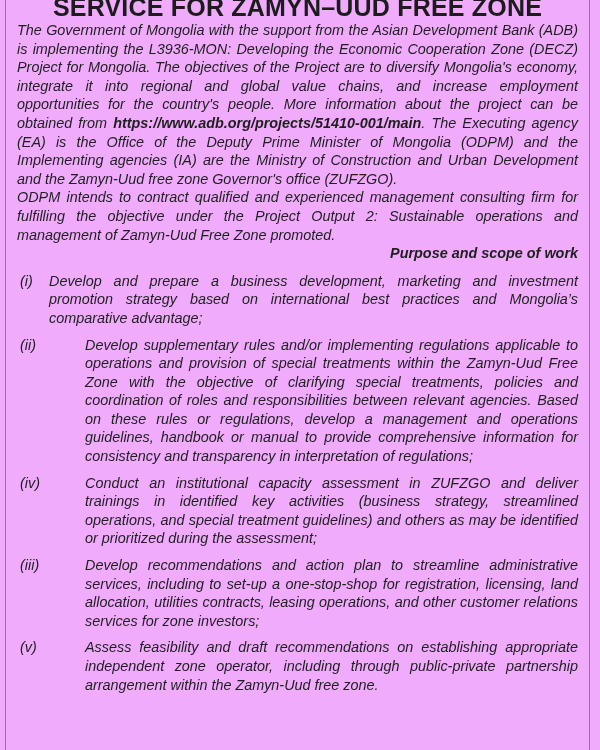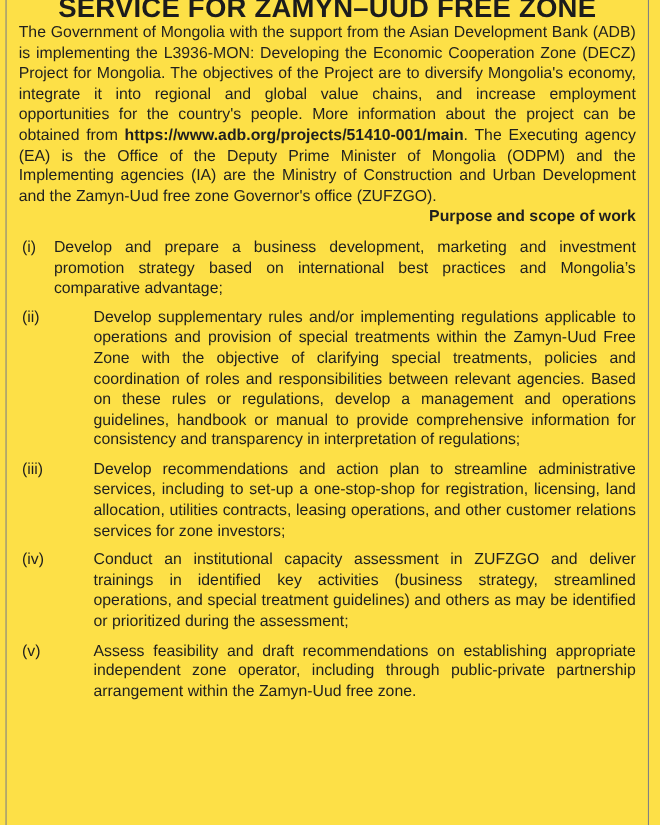--- a/index.html
+++ b/index.html
@@ -8,21 +8,21 @@
     width: 600px;
     height: 750px;
     overflow: hidden;
     background: #ffffff;
     font-family: "Liberation Sans", "DejaVu Sans", sans-serif;
   }
   .page {
     position: relative;
     width: 600px;
     height: 750px;
-    background: #fde047;
+    background: #f0abfc;
     color: #1f1f1f;
   }
   .doc-frame {
     position: absolute;
     left: 5px;
     top: -24px;
     width: 585px;
     height: 810px;
     box-sizing: border-box;
     border: 1.5px solid #828282;
@@ -35,20 +35,21 @@
     text-align: center;
     letter-spacing: 0.2px;
     white-space: nowrap;
     color: #1c1c1c;
   }
   .body-text {
     font-size: 14.4px;
     line-height: 18.6px;
     text-align: justify;
     color: #1f1f1f;
+    font-style: italic;
   }
   p.para {
     margin: 0;
   }
   .para-intro   { margin-top: 10px; }
   .para-odpm    { margin-top: 11px; }
   .heading      { margin-top: 12px; font-weight: bold; text-align: right; }
   .para-lead    { margin-top: 0; }
   .b { font-weight: bold; }
   .kv-list { margin-top: 9px; }
@@ -70,44 +71,45 @@
 </head>
 <body>
 
 <div class="page">
   <div class="doc-frame">
 
     <div class="doc-title">SERVICE FOR ZAMYN–UUD FREE ZONE</div>
 
     <p class="body-text para para-intro"><span>The Government of Mongolia with the support from the Asian Development Bank (ADB) is implementing the L3936-MON: Developing the Economic Cooperation Zone (DECZ) Project for Mongolia. The objectives of the Project are to diversify Mongolia's economy, integrate it into regional and global value chains, and increase employment opportunities for the country's people. More information about the project can be obtained from </span><span class="b">https://www.adb.org/projects/51410-001/main</span><span>. The Executing agency (EA) is the Office of the Deputy Prime Minister of Mongolia (ODPM) and the Implementing agencies (IA) are the Ministry of Construction and Urban Development and the Zamyn-Uud free zone Governor's office (ZUFZGO).</span></p>
 
+    <p class="body-text para para-odpm">ODPM intends to contract qualified and experienced management consulting firm for fulfilling the objective under the Project Output 2: Sustainable operations and management of Zamyn-Uud Free Zone promoted.</p>
 
     <p class="body-text para heading">Purpose and scope of work</p>
 
 
     <div class="body-text kv-list">
 
       <div class="li">
         <span class="marker">(i)</span>
         <div class="li-text">Develop and prepare a business development, marketing and investment promotion strategy based on international best practices and Mongolia’s comparative advantage;</div>
       </div>
 
       <div class="li">
         <span class="marker">(ii)</span>
         <div class="li-text">Develop supplementary rules and/or implementing regulations applicable to operations and provision of special treatments within the Zamyn-Uud Free Zone with the objective of clarifying special treatments, policies and coordination of roles and responsibilities between relevant agencies. Based on these rules or regulations, develop a management and operations guidelines, handbook or manual to provide comprehensive information for consistency and transparency in interpretation of regulations;</div>
       </div>
 
       <div class="li">
-        <span class="marker">(iii)</span>
-        <div class="li-text">Develop recommendations and action plan to streamline administrative services, including to set-up a one-stop-shop for registration, licensing, land allocation, utilities contracts, leasing operations, and other customer relations services for zone investors;</div>
+        <span class="marker">(iv)</span>
+        <div class="li-text">Conduct an institutional capacity assessment in ZUFZGO and deliver trainings in identified key activities (business strategy, streamlined operations, and special treatment guidelines) and others as may be identified or prioritized during the assessment;</div>
       </div>
 
       <div class="li">
-        <span class="marker">(iv)</span>
-        <div class="li-text">Conduct an institutional capacity assessment in ZUFZGO and deliver trainings in identified key activities (business strategy, streamlined operations, and special treatment guidelines) and others as may be identified or prioritized during the assessment;</div>
+        <span class="marker">(iii)</span>
+        <div class="li-text">Develop recommendations and action plan to streamline administrative services, including to set-up a one-stop-shop for registration, licensing, land allocation, utilities contracts, leasing operations, and other customer relations services for zone investors;</div>
       </div>
 
       <div class="li">
         <span class="marker">(v)</span>
         <div class="li-text">Assess feasibility and draft recommendations on establishing appropriate independent zone operator, including through public-private partnership arrangement within the Zamyn-Uud free zone.</div>
       </div>
 
     </div>
 
   </div>

